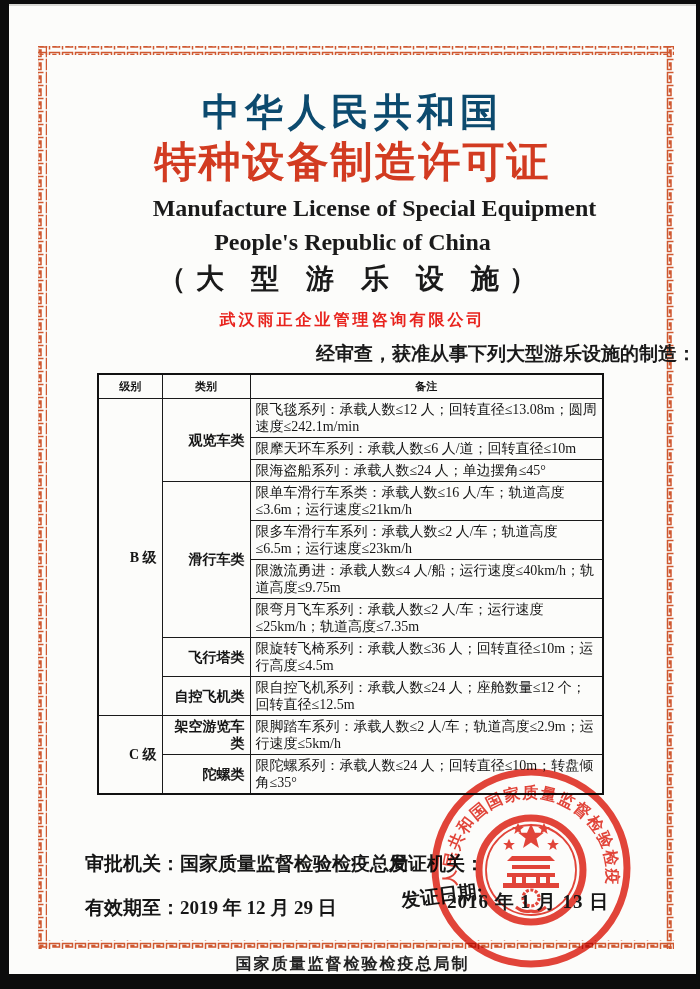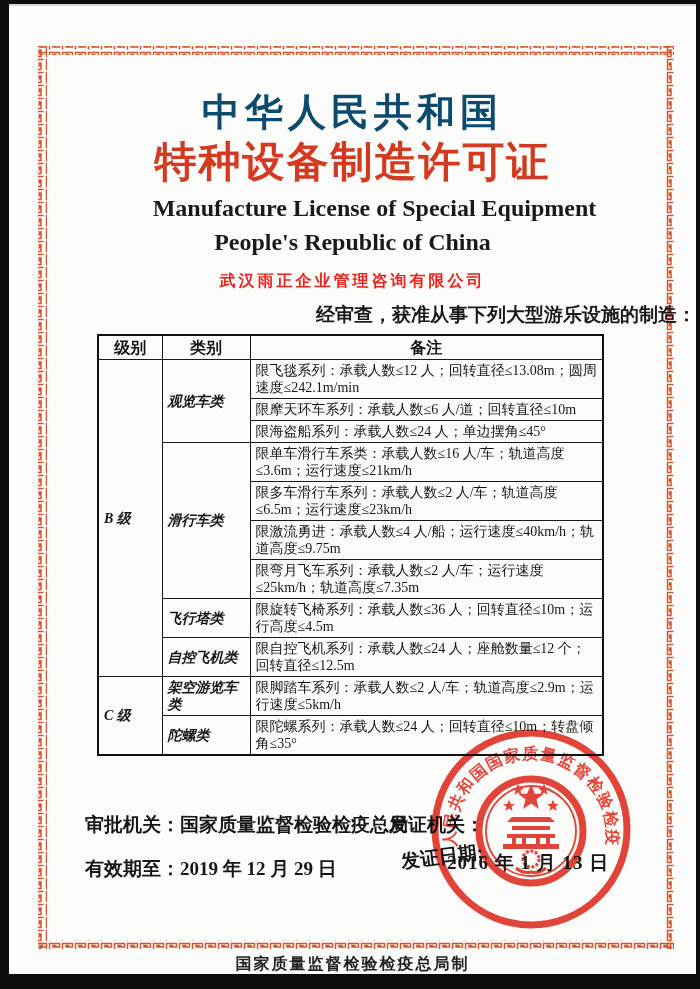--- a/index.html
+++ b/index.html
@@ -60,27 +60,27 @@
     table-layout:fixed;
   }
   table.scope th, table.scope td {
     border:1px solid #1a1a1a;
     padding:2px 5px;
     font-size:14px; line-height:17px;
     color:#151515;
   }
   table.scope { border:2px solid #111; }
   table.scope th {
-    font-weight:bold; font-size:16px; text-align:center; padding:3px 2px;
+    font-weight:bold; font-size:11px; text-align:center; padding:3px 2px;
   }
   .col-level { width:64px; }
   .col-cat   { width:88px; }
   td.level-cell, td.cat-cell {
-    text-align:left; vertical-align:middle;
-    font-weight:bold; font-size:15px;font-style:italic;
+    text-align:right; vertical-align:middle;
+    font-weight:bold; font-size:15px;
   }
   td.remark-cell { text-align:left; vertical-align:middle; }
   .footer {
     position:relative; height:180px; margin-top:10px; text-align:left;
     font-size:19px; font-weight:bold; color:#161616;
   }
   .f-abs { position:absolute; white-space:nowrap; z-index:1; }
   .f-approval { left:76px;  top:46px; }
   .f-issuer   { left:380px; top:46px; }
   .f-validity { left:76px;  top:90px; }
@@ -116,20 +116,21 @@
     <rect x="29" y="934" width="636" height="9" fill="url(#mh)"></rect>
     <rect x="29" y="40" width="9" height="903" fill="url(#mv)"></rect>
     <rect x="656" y="40" width="9" height="903" fill="url(#mv)"></rect>
   </svg>
 
   <div class="content">
     <div class="t-cn1">中华人民共和国</div>
     <div class="t-cn2">特种设备制造许可证</div>
     <div class="t-en1">Manufacture License of Special Equipment</div>
     <div class="t-en2">People's Republic of China</div>
+    <div class="t-cat">（大 型 游 乐 设 施）</div>
     <div class="company">武汉雨正企业管理咨询有限公司</div>
     <div class="intro">经审查，获准从事下列大型游乐设施的制造：</div>
 
     <table class="scope">
       <colgroup>
         <col class="col-level">
           <col class="col-cat">
           <col>
       </colgroup>
       <thead>

